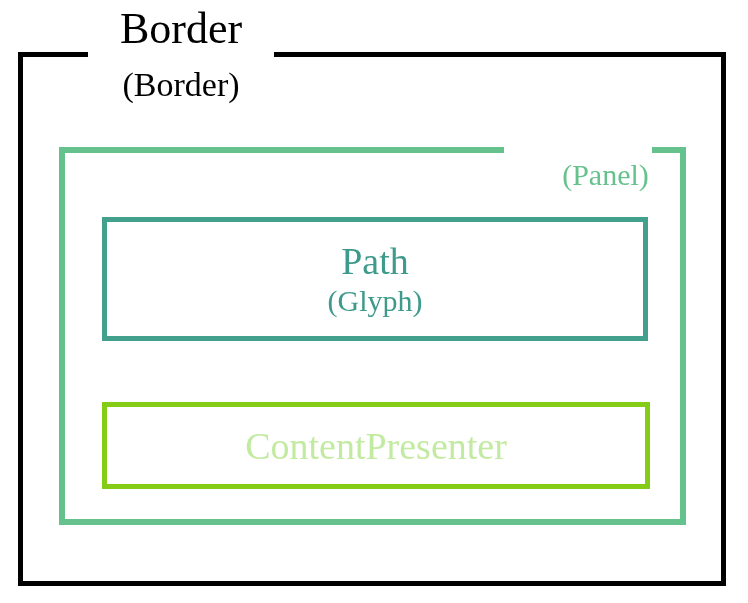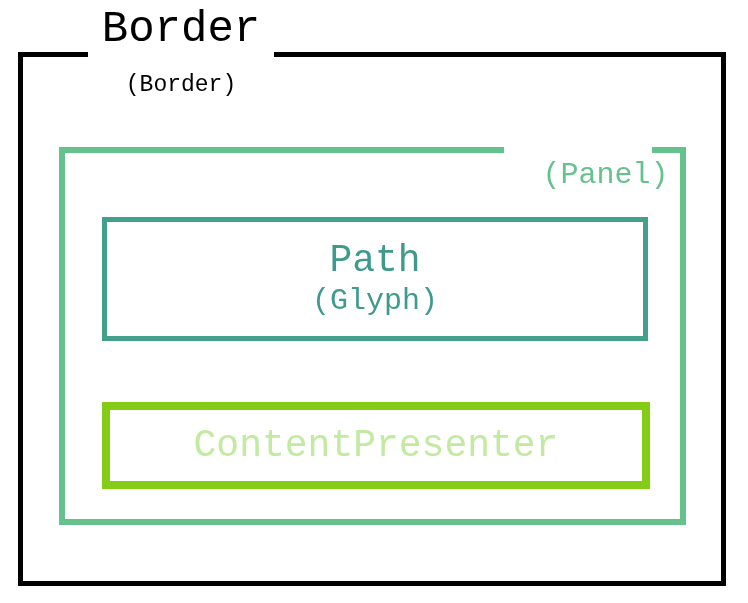--- a/index.html
+++ b/index.html
@@ -7,21 +7,21 @@
     margin: 0;
     padding: 0;
     background: #ffffff;
   }
   #canvas {
     position: relative;
     width: 748px;
     height: 603px;
     background: #ffffff;
     overflow: hidden;
-    font-family: Liberation Mono, monospace;
+    font-family: Liberation Serif, serif;
   }
 
   
   .box {
     position: absolute;
     box-sizing: border-box;
     background: transparent;
   }
 
   
@@ -51,21 +51,21 @@
     line-height: 46px;
     color: #000000;
     letter-spacing: 0px;
   }
   .label-border-sub {
     position: absolute;
     left: 88px;
     top: 68px;
     width: 186px;
     text-align: center;
-    font-size: 23px;
+    font-size: 34px;
     line-height: 34px;
     color: #000000;
   }
 
   
   .grid-box {
     left: 59px;
     top: 147px;
     width: 627px;
     height: 378px;
@@ -130,21 +130,21 @@
     color: #3e9a8b;
     margin-top: 2px;
   }
 
   
   .cp-box {
     left: 102px;
     top: 402px;
     width: 548px;
     height: 87px;
-    border: 8px solid #84cc16;
+    border: 5px solid #84cc16;
     display: flex;
     align-items: center;
     justify-content: center;
   }
   .label-cp {
     font-size: 38px;
     line-height: 42px;
     color: #c2eaa0;
   }
 </style>

